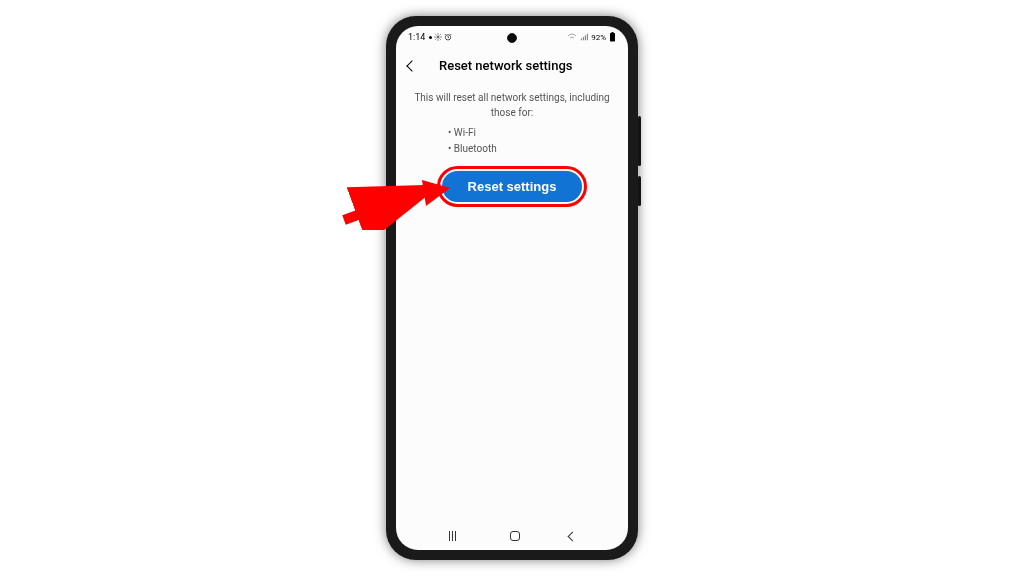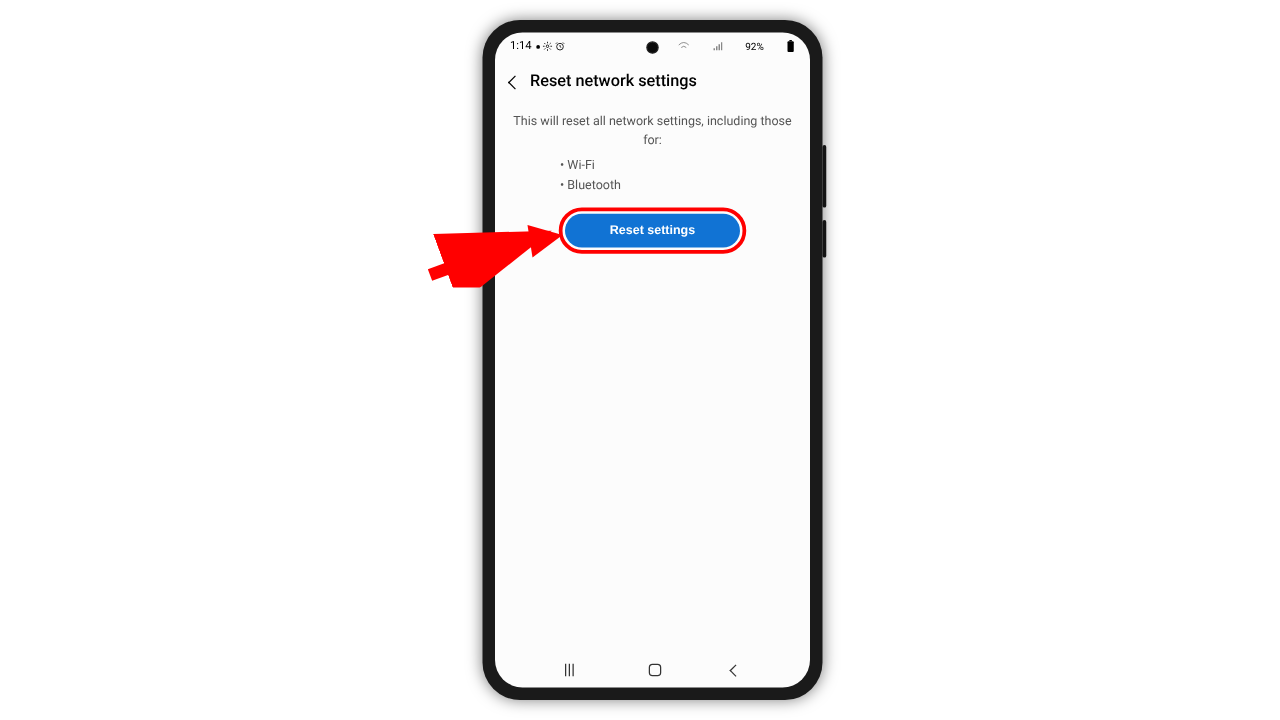--- a/index.html
+++ b/index.html
@@ -8,21 +8,21 @@
       height: 576px;
       background: #ffffff;
       font-family: -apple-system, BlinkMacSystemFont, "Segoe UI", Roboto, Arial, sans-serif;
       position: relative;
       overflow: hidden;
     }
     .phone-frame {
       position: absolute;
       left: 386px;
       top: 16px;
-      width: 272px;
+      width: 252px;
       height: 544px;
       background: #1a1a1a;
       border-radius: 30px;
       box-shadow: 0 0 12px rgba(0,0,0,0.5);
       padding: 10px 10px 10px 10px;
     }
     .phone-side-btn {
       position: absolute;
       background: #131313;
       border-radius: 2px;
@@ -52,28 +52,28 @@
     .status-bar {
       height: 22px;
       display: flex;
       justify-content: space-between;
       align-items: center;
       padding: 0 12px;
       font-size: 9px;
       color: #000;
     }
     .status-left { display: flex; align-items: center; gap: 4px; }
-    .status-right { display: flex; align-items: center; gap: 18px; font-size: 8px;}
+    .status-right { display: flex; align-items: center; gap: 3px; font-size: 8px;}
     .status-icons { display: flex; gap: 2px; align-items: center;}
     .dot-icon { width: 3px; height: 3px; background: #000; border-radius: 50%; display: inline-block; }
     .header {
       display: flex;
       align-items: center;
       padding: 10px 12px 12px;
-      gap: 8px;
+      gap: 23px;
     }
     .back-chevron {
       width: 8px;
       height: 8px;
       border-left: 1.5px solid #000;
       border-bottom: 1.5px solid #000;
       transform: rotate(45deg);
     }
     .header-title {
       font-size: 13px;
@@ -110,21 +110,21 @@
       left: -5px;
       right: -5px;
       bottom: -5px;
       border: 3px solid #ff0000;
       border-radius: 999px;
       pointer-events: none;
     }
     .reset-button {
       background: #1173d4;
       color: #fff;
-      font-size: 10px;
+      font-size: 13px;
       font-weight: 700;
       border: none;
       border-radius: 999px;
       padding: 8px 12px;
       width: 100%;
       cursor: pointer;
     }
     .nav-bar {
       position: absolute;
       bottom: 0;

